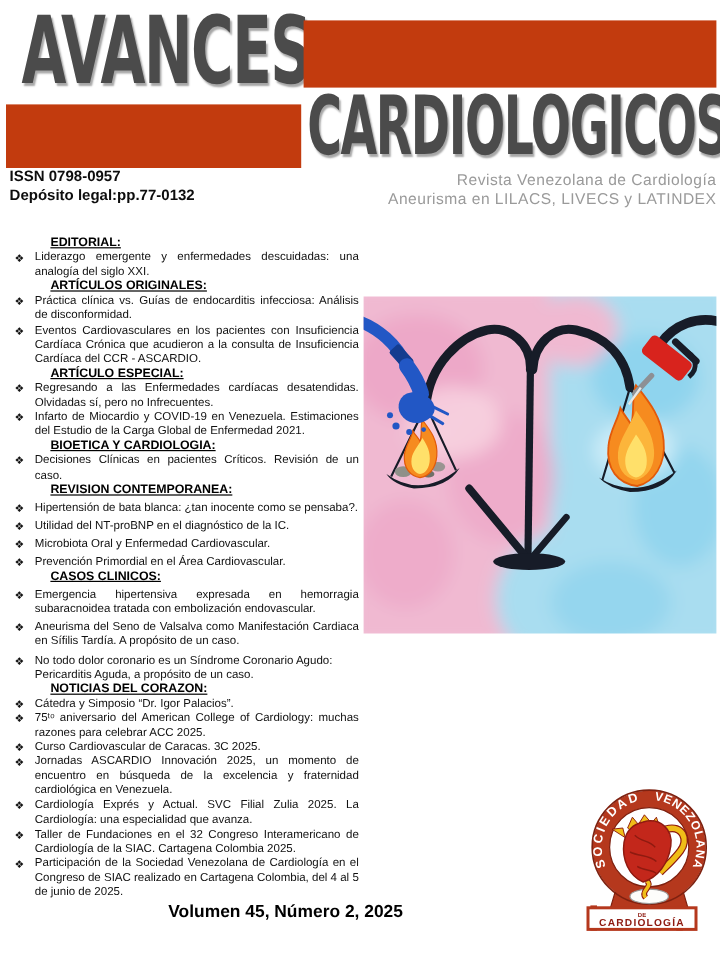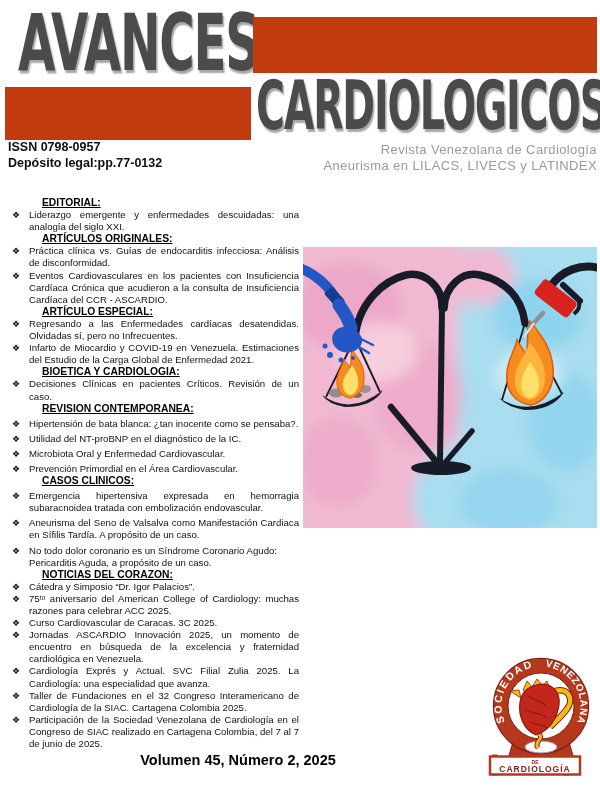--- a/index.html
+++ b/index.html
@@ -154,21 +154,21 @@
         <div class="toc-item">
           <span class="bullet">❖</span>
           <span class="toc-text">Cardiología Exprés y Actual. SVC Filial Zulia 2025.  La Cardiología: una especialidad que avanza.</span>
         </div>
         <div class="toc-item">
           <span class="bullet">❖</span>
           <span class="toc-text">Taller de Fundaciones en el 32 Congreso Interamericano de Cardiología de la SIAC. Cartagena Colombia 2025.</span>
         </div>
         <div class="toc-item">
           <span class="bullet">❖</span>
-          <span class="toc-text">Participación de la Sociedad Venezolana de Cardiología en el Congreso de SIAC realizado en Cartagena Colombia, del 7 al 7 de junio de 2025.</span>
+          <span class="toc-text">Participación de la Sociedad Venezolana de Cardiología en el Congreso de SIAC realizado en Cartagena Colombia, del 4 al 5 de junio de 2025.</span>
         </div>
       </section>
     </div>
 
   <figure class="illustration">
     <svg width="294" height="281" viewBox="0 0 294 281">
       <defs>
         <filter id="wc" x="-20%" y="-20%" width="140%" height="140%">
             <feGaussianBlur stdDeviation="7"></feGaussianBlur>
           </filter>

